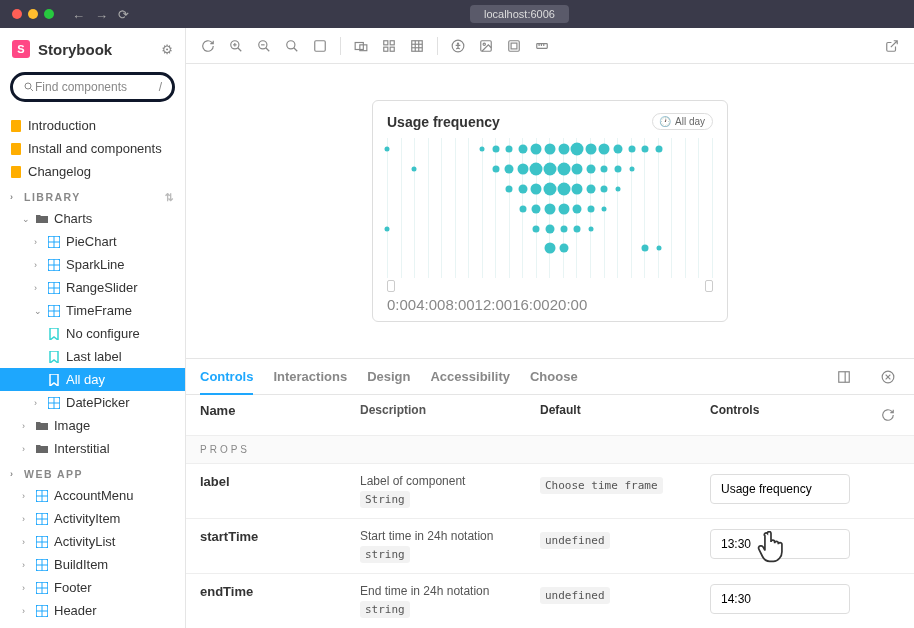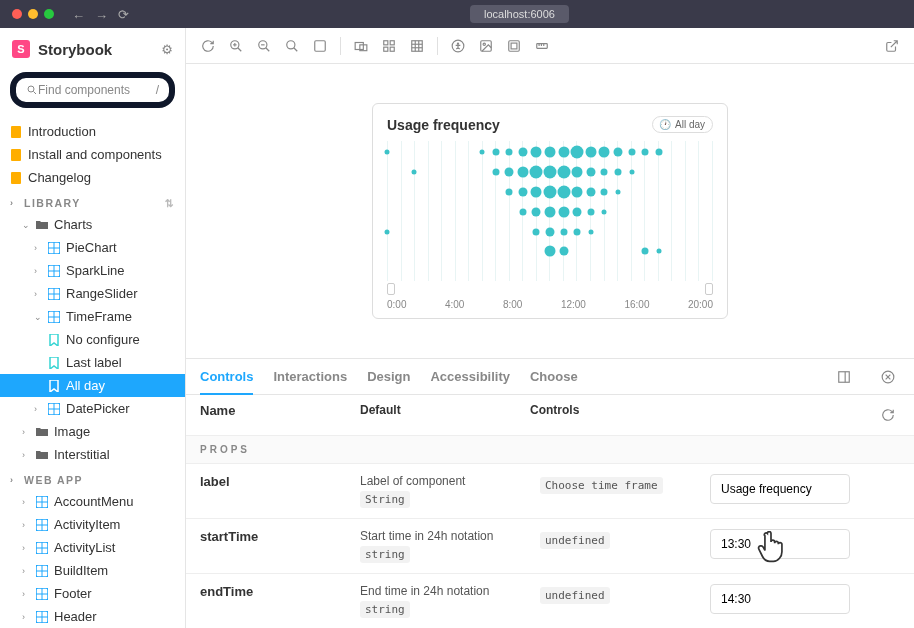--- a/index.html
+++ b/index.html
@@ -9,21 +9,21 @@
 .dot{width:10px;height:10px;border-radius:50%}
 .red{background:#ff5f56}.yel{background:#ffbd2e}.grn{background:#27c93f}
 .nav-arrows{display:flex;gap:10px;color:#aaa;margin-left:10px}
 .url-pill{background:#5a5a6a;color:#ddd;font-size:11px;padding:3px 14px;border-radius:4px;margin:0 auto}
 .app{display:flex;height:600px;background:#fff}
 .sidebar{width:186px;border-right:1px solid #e5e5e5;display:flex;flex-direction:column;overflow-y:auto}
 .sb-head{display:flex;align-items:center;padding:12px 12px 8px;gap:8px}
 .sb-logo{width:18px;height:18px;background:#ff4785;border-radius:3px;display:flex;align-items:center;justify-content:center;color:#fff;font-weight:700;font-size:11px}
 .sb-title{font-weight:700;font-size:15px;flex:1}
 .gear{color:#888;cursor:pointer}
-.find{margin:6px 10px 10px;display:flex;align-items:center;border:6px solid #0f172a;border-radius:16px;padding:5px 10px;color:#888;font-size:12px}
+.find{margin:6px 10px 10px;display:flex;align-items:center;border:3px solid #0f172a;border-radius:16px;padding:5px 10px;color:#888;font-size:12px}
 .find span:first-of-type{flex:1}
 .tree{padding:2px 0;font-size:13px}
 .tree-item{display:flex;align-items:center;padding:4px 10px;gap:6px;cursor:pointer;color:#333}
 .tree-item.active{background:#1ea7fd;color:#fff}
 .tree-item.active .ic{color:#fff}
 .section-hdr{display:flex;align-items:center;padding:8px 10px 4px;font-size:10.5px;font-weight:700;letter-spacing:1.5px;color:#888;gap:6px}
 .ic{width:12px;height:12px;flex-shrink:0;color:#888}
 .ic-doc{color:#ffae00}
 .ic-fold{color:#666}
 .ic-comp{color:#1ea7fd}
@@ -40,30 +40,30 @@
 .pc-head{display:flex;align-items:center;margin-bottom:8px}
 .pc-title{font-weight:700;font-size:14px;flex:1}
 .pc-badge{font-size:10px;color:#666;border:1px solid #ddd;border-radius:10px;padding:2px 7px;display:flex;align-items:center;gap:3px}
 .chart-area{position:relative;height:140px}
 .gridlines{position:absolute;inset:0;display:flex;justify-content:space-between}
 .gridlines div{width:1px;background:#e8f4f4}
 .bubbles{position:absolute;inset:0}
 .bub{position:absolute;background:#3cc3c8;border-radius:50%;transform:translate(-50%,-50%)}
 .slider-track{position:relative;height:10px;margin-top:4px}
 .slider-hdl{position:absolute;width:8px;height:12px;background:#fff;border:1px solid #ccc;border-radius:2px;top:-2px}
-.xaxis{display:flex;justify-content:space-between;font-size:10px;color:#888;margin-top:4px}
+.xaxis{display:flex;font-size:15px;color:#888;margin-top:4px}
 .addons{height:270px;border-top:1px solid #e5e5e5;display:flex;flex-direction:column}
 .addon-tabs{display:flex;align-items:center;border-bottom:1px solid #e5e5e5;padding:0 14px;gap:20px;height:36px}
 .atab{font-size:13px;color:#888;cursor:pointer;padding:9px 0;font-weight:600}
 .atab.active{color:#1ea7fd;border-bottom:2px solid #1ea7fd;margin-bottom:-1px}
 .atab-spacer{flex:1}
 .tbl{flex:1;overflow:auto}
 .tr{display:flex;border-bottom:1px solid #eee;padding:10px 14px;align-items:flex-start}
 .tr.hdr{font-weight:700;font-size:12px;padding:8px 14px}
-.tr.sect{font-size:10px;font-weight:700;letter-spacing:3px;color:#888;background:#fafafa;padding:8px 14px}
+.tr.sect{font-size:10px;font-weight:400;letter-spacing:3px;color:#888;background:#fafafa;padding:8px 14px}
 .c-name{width:160px;font-weight:600;font-size:13px}
 .c-desc{width:180px;font-size:12px;color:#555}
 .c-def{width:170px}
 .c-ctrl{flex:1}
 .code{font-family:ui-monospace,Menlo,monospace;font-size:11px;background:#f2f2f2;padding:2px 5px;border-radius:3px;color:#555;display:inline-block;margin-top:3px}
 .ctrl-input{border:1px solid #ddd;border-radius:4px;padding:7px 10px;font-size:12px;width:140px;background:#fff}
 .cursor-hand{position:absolute;font-size:28px;color:#333;pointer-events:none}
 svg{display:block}
 </style>
 </head>
@@ -493,20 +493,21 @@
             <svg width="14" height="14" viewBox="0 0 24 24" fill="none" stroke="currentColor" stroke-width="2">
               <circle cx="12" cy="12" r="10"></circle>
               <line x1="8" y1="8" x2="16" y2="16"></line>
               <line x1="16" y1="8" x2="8" y2="16"></line>
             </svg>
           </div>
       </div>
       <div class="tbl" style="position:relative">
         <div class="tr hdr">
           <div class="c-name">Name</div>
+          <div class="c-desc">Description</div>
           <div class="c-def">Default</div>
           <div class="c-ctrl">Controls</div>
           <div class="tb-ic" style="margin-left:auto">
               <svg width="14" height="14" viewBox="0 0 24 24" fill="none" stroke="currentColor" stroke-width="2">
                 <path d="M21 12a9 9 0 11-3-6.7L21 8M21 3v5h-5"></path>
               </svg>
             </div>
         </div>
         <div class="tr sect">
             <span>PROPS</span>

